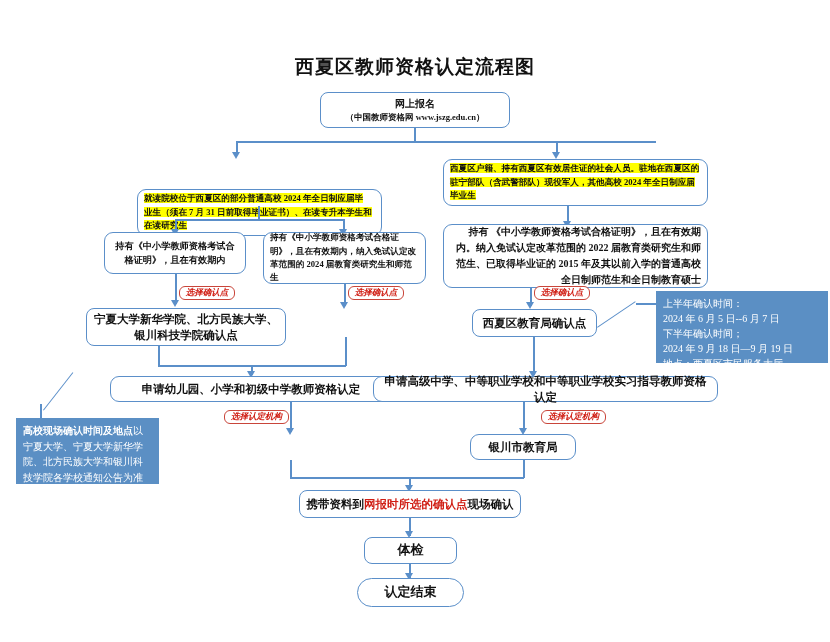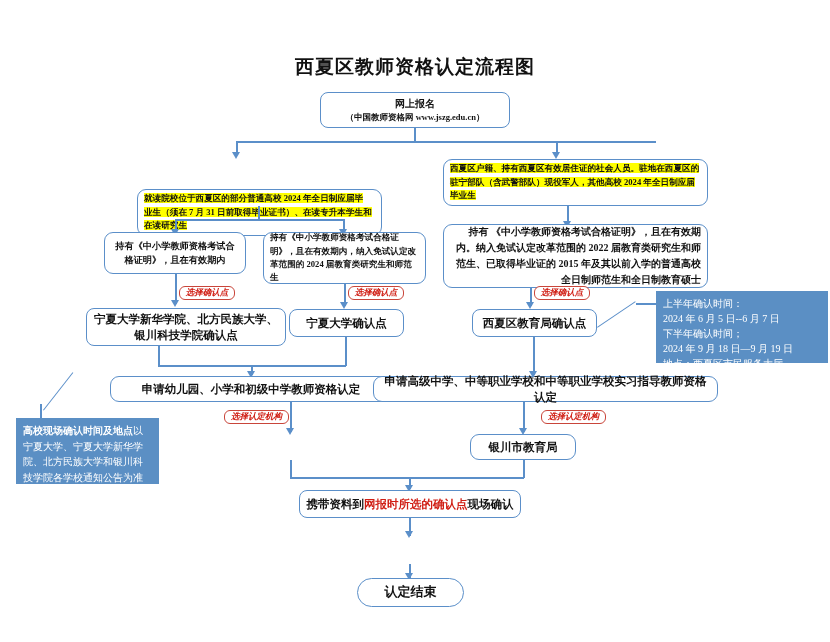--- a/index.html
+++ b/index.html
@@ -191,23 +191,20 @@
     <span>选择确认点</span>
   </div>
   <div class="tag" style="left:534px; top:286px; width:56px; height:14px;">
     <span>选择确认点</span>
   </div>
 
   <div class="node sq n-mid" style="left:57px; top:308px; width:200px; height:38px;margin-left:29px;">
     <span class="inner" style="font-size:11.5px; line-height:1.42;">宁夏大学新华学院、北方民族大学、银川科技学院确认点</span>
   </div>
 
-  <div class="node sq n-mid" style="left:289px; top:309px; width:115px; height:28px;">
-    <span class="inner" style="font-size:11.5px;">宁夏大学确认点</span>
-  </div>
 
   <div class="node sq n-mid" style="left:472px; top:309px; width:125px; height:28px;">
     <span class="inner" style="font-size:11.5px;">西夏区教育局确认点</span>
   </div>
 
   <div class="ln v" style="left:158px; top:346px; height:20px;"></div>
   <div class="ln v" style="left:345px; top:337px; height:29px;"></div>
   <div class="ln h" style="left:158px; top:365px; width:188px;"></div>
   <div class="ln v" style="left:251px; top:365px; height:10px;"></div>
   <div class="arw" style="left:247px; top:371px;"></div>
@@ -255,20 +252,23 @@
 
   <div class="node sq n-mid" style="left:299px; top:490px; width:222px; height:28px;">
     <span class="inner" style="font-size:11.5px;">
       <span>携带资料到</span><span class="red">网报时所选的确认点</span><span>现场确认</span>
     </span>
   </div>
 
   <div class="ln v" style="left:409px; top:518px; height:18px;"></div>
   <div class="arw" style="left:405px; top:531px;"></div>
 
+  <div class="node sq n-big" style="left:364px; top:537px; width:93px; height:27px;">
+    <span class="inner" style="font-size:13px;">体检</span>
+  </div>
 
   <div class="ln v" style="left:409px; top:564px; height:14px;"></div>
   <div class="arw" style="left:405px; top:573px;"></div>
 
   <div class="node pill n-big" style="left:357px; top:578px; width:107px; height:29px;">
     <span class="inner" style="font-size:13px;">认定结束</span>
   </div>
 
   <div class="note" style="left:656px; top:291px; width:172px; height:72px;">
     <div>上半年确认时间：</div>

